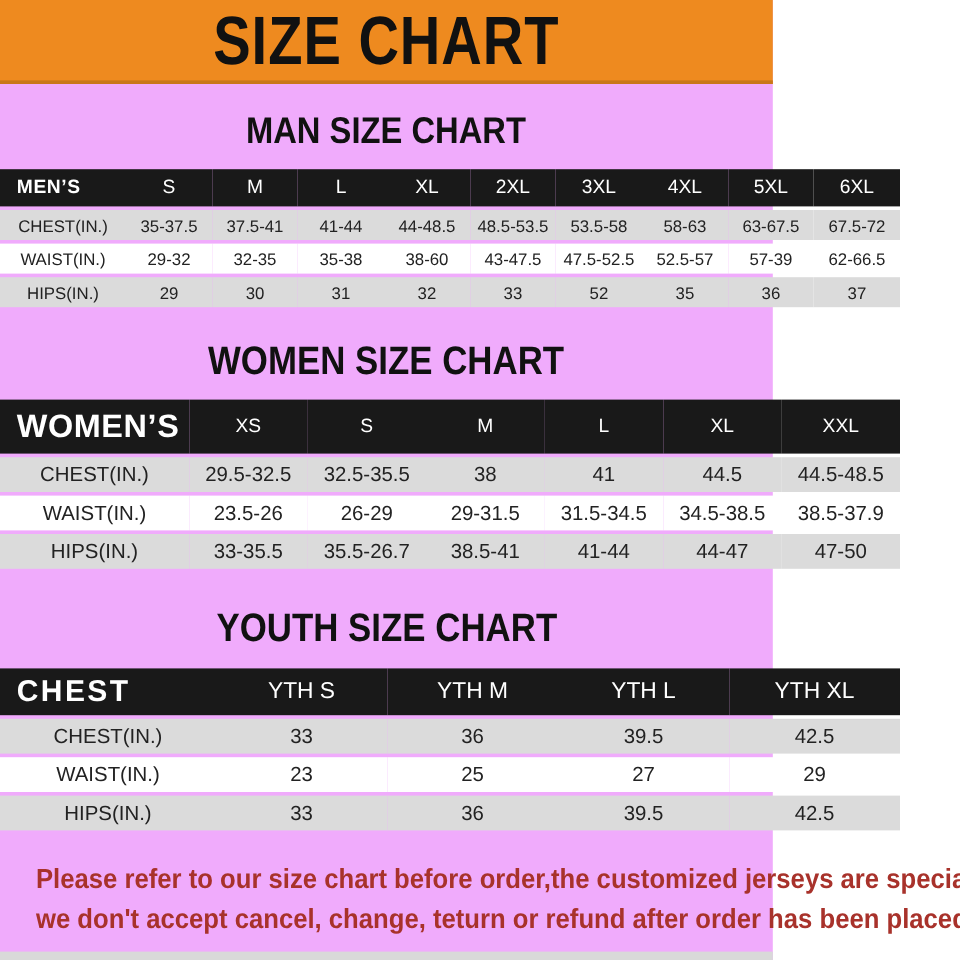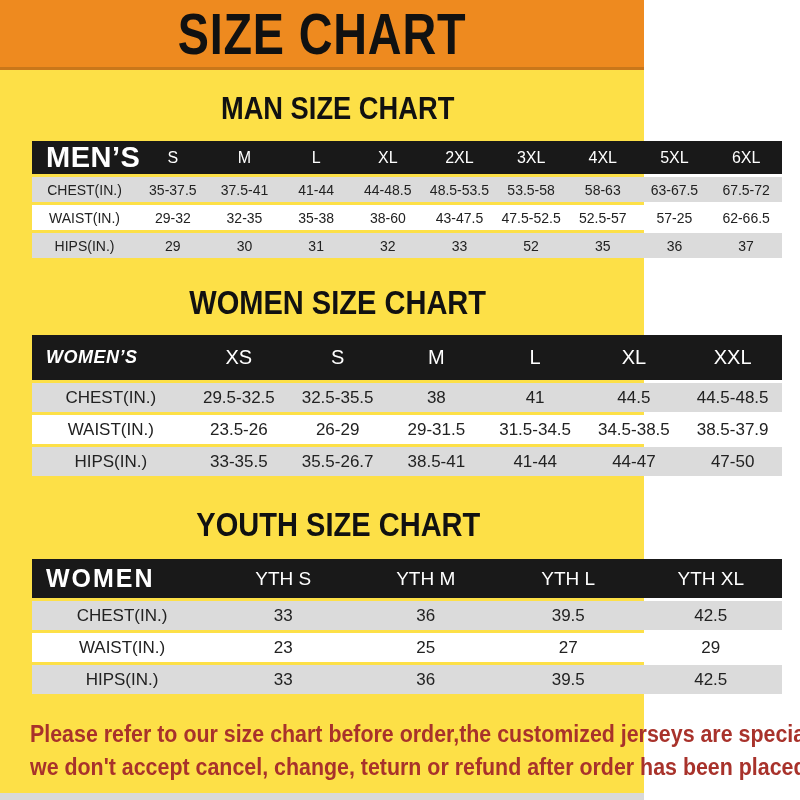--- a/index.html
+++ b/index.html
@@ -6,55 +6,55 @@
     --accent:#EE8A1F;
     --accent-dark:#C9771A;
     --header-black:#191919;
     --row-gray:#DBDBDB;
     --note-red:#A8322B;
     --ink:#1A1A1A;
   }
   *{box-sizing:border-box;margin:0;padding:0;}
   html,body{width:800px;height:800px;overflow:hidden;background:#fff;
     font-family:"Liberation Sans", sans-serif;color:var(--ink);}
-  .page{position:relative;width:644px;height:800px;background:#fde047;}
+  .page{position:relative;width:644px;height:800px;background:#f0abfc;}
 
   
   .banner{height:70px;background:var(--accent);border-bottom:3px solid var(--accent-dark);
     display:flex;align-items:center;justify-content:center;}
   .banner-title{font-size:57px;font-weight:bold;letter-spacing:1px;color:#111;
     transform:scaleX(0.82);transform-origin:center;white-space:nowrap;}
 
   
-  .section{text-align:center;padding-left:32px;}
+  .section{text-align:center;}
   .section-heading{display:inline-block;font-weight:bold;color:#111;white-space:nowrap;
     transform:scaleX(0.88);transform-origin:center;}
   .heading-men{font-size:31px;margin-top:21px;}
   .heading-women{font-size:33px;margin-top:23px;}
   .heading-youth{font-size:33px;margin-top:27px;}
 
   
   table{border-collapse:separate;border-spacing:0 3px;table-layout:fixed;
     width:750px;margin:0 auto;}
   .tbl-men{margin-top:11px;}
   .tbl-women{margin-top:10px;}
   .tbl-youth{margin-top:12px;}
   thead tr{background:var(--header-black);}
   th{color:#fff;font-weight:normal;text-align:center;vertical-align:middle;}
   th.hlabel{font-weight:bold;text-align:left;padding-left:14px;letter-spacing:.5px;}
   td{text-align:center;vertical-align:middle;color:#222;}
   tbody tr:nth-child(odd){background:var(--row-gray);}
   tbody tr:nth-child(even){background:#fff;}
 
   .tbl-men th{height:31px;font-size:16px;}
-  .tbl-men th.hlabel{font-size:29px;width:14%;}
+  .tbl-men th.hlabel{font-size:16px;width:14%;}
   .tbl-men td{height:25px;font-size:14px;}
 
-  .tbl-women th{height:45px;font-size:20px;}
-  .tbl-women th.hlabel{font-size:18px;width:21%;font-style:italic;}
+  .tbl-women th{height:45px;font-size:16px;}
+  .tbl-women th.hlabel{font-size:27px;width:21%;}
   .tbl-women td{height:29px;font-size:17px;}
 
   .tbl-youth th{height:39px;font-size:19px;}
   .tbl-youth th.hlabel{font-size:25px;width:24%;letter-spacing:2px;}
   .tbl-youth td{height:29px;font-size:17px;}
 
   
   .note{margin:21px 0 0 30px;color:var(--note-red);font-size:23px;line-height:33px;
     font-weight:bold;transform:scaleX(0.93);transform-origin:left;white-space:nowrap;}
 
@@ -101,21 +101,21 @@
           </tr>
           <tr>
             <td>WAIST(IN.)</td>
             <td>29-32</td>
             <td>32-35</td>
             <td>35-38</td>
             <td>38-60</td>
             <td>43-47.5</td>
             <td>47.5-52.5</td>
             <td>52.5-57</td>
-            <td>57-25</td>
+            <td>57-39</td>
             <td>62-66.5</td>
           </tr>
           <tr>
             <td>HIPS(IN.)</td>
             <td>29</td>
             <td>30</td>
             <td>31</td>
             <td>32</td>
             <td>33</td>
             <td>52</td>
@@ -171,21 +171,21 @@
           </tr>
         </tbody>
       </table>
   </div>
 
   <div class="section">
     <div class="section-heading heading-youth">YOUTH SIZE CHART</div>
     <table class="tbl-youth">
         <thead>
           <tr>
-            <th class="hlabel">WOMEN</th>
+            <th class="hlabel">CHEST</th>
             <th>YTH S</th>
             <th>YTH M</th>
             <th>YTH L</th>
             <th>YTH XL</th>
           </tr>
         </thead>
         <tbody>
           <tr>
             <td>CHEST(IN.)</td>
             <td>33</td>

